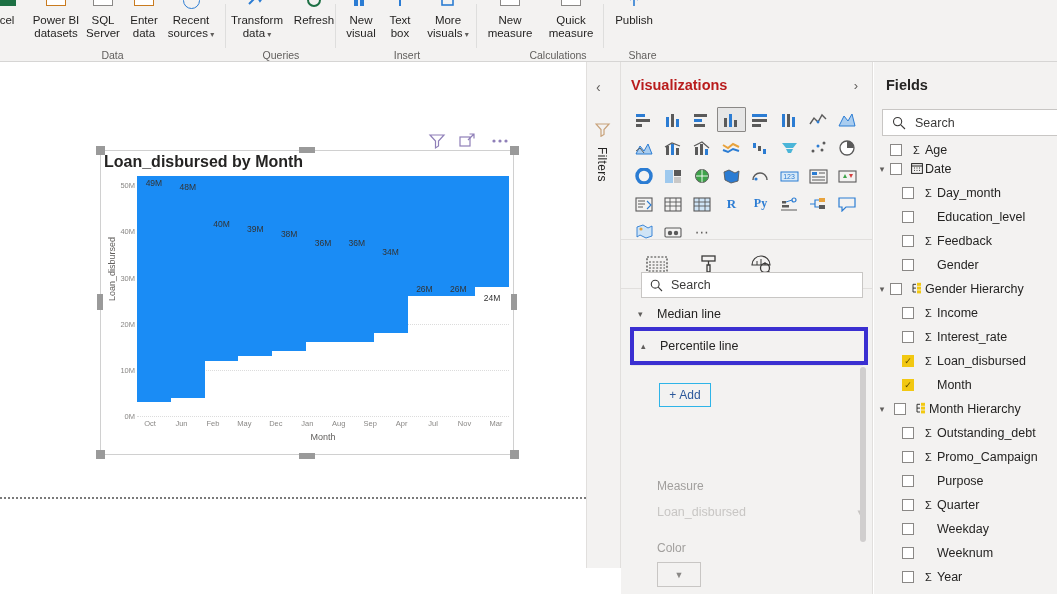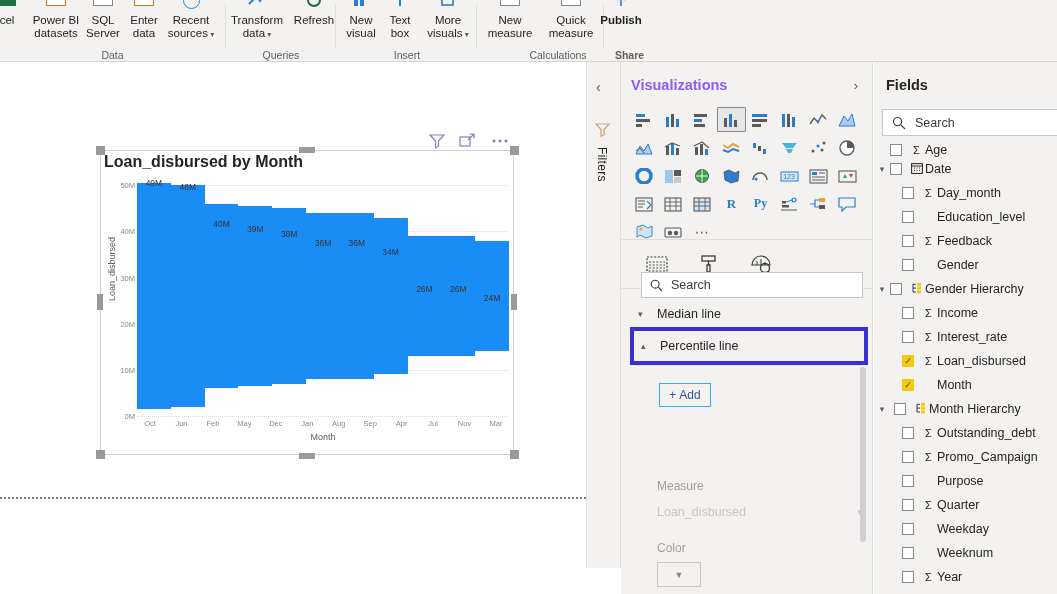--- a/index.html
+++ b/index.html
@@ -108,21 +108,21 @@
     font-size:9px; color:#605e5c;
     transform:rotate(-90deg); transform-origin:left top;
     white-space:nowrap;
   }
   #bars {
     position:absolute; left:0; bottom:0; width:372px; height:240px;
     display:flex; align-items:flex-end; justify-content:space-between;
   }
   .bar-col {
     position:relative; width:38px; height:100%;
-    display:flex; flex-direction:column; justify-content:center;text-decoration:underline;
+    display:flex; flex-direction:column; justify-content:flex-start;text-decoration:underline;
   }
   .bar { width:100%; background:#1a8cf5; }
   .bar-label {
     position:absolute; left:50%; transform:translateX(-50%);
     font-size:8.5px; color:#333; white-space:nowrap;
   }
   #xlabels {
     position:absolute; left:36px; top:268px; width:372px;
     display:flex; justify-content:space-between;
   }
@@ -150,21 +150,21 @@
     font-size:12px; color:#252423;
     writing-mode:vertical-rl; letter-spacing:0.3px;
   }
 
   
   #vis-pane {
     position:absolute; left:621px; top:62px; width:252px; height:532px;
     background:#f3f2f1; border-right:1px solid #e1dfdd;
   }
   #vis-title {
-    position:absolute; left:10px; top:15px; font-size:14.5px; font-weight:bold; color:#8b5cf6;
+    position:absolute; left:10px; top:15px; font-size:14.5px; font-weight:bold; color:#b91c1c;
   }
   #vis-expand {
     position:absolute; right:14px; top:16px; font-size:13px; color:#605e5c; cursor:pointer;
   }
   #vis-grid {
     position:absolute; left:9px; top:45px; width:232px;
     display:grid; grid-template-columns:repeat(8, 29px); gap:3px 0;
   }
   .vicon {
     width:29px; height:25px; display:flex; align-items:center; justify-content:center;
@@ -376,21 +376,21 @@
     </div>
     <div class="rbtn" style="left:62px; top:-8px; width:62px;">
       <span class="ic"><span class="ic-box ic-box-gray"></span></span>
       <span class="l1">Quick</span>
       <span class="l2">measure</span>
     </div>
     <div class="glabel" style="left:17px; width:126px;">Calculations</div>
     <div class="sep"></div>
   </div>
 
-  <div class="rgroup" style="left:592px; width:75px;font-weight:bold;">
+  <div class="rgroup" style="left:605px; width:75px;">
     <div class="rbtn" style="left:3px; top:-8px; width:52px;">
       <span class="ic">
         <svg width="20" height="16" viewBox="0 0 20 16">
             <path d="M10 14 V5 M6 8 L10 4 L14 8" stroke="#2b7cd3" stroke-width="1.6" fill="none"></path>
           </svg>
       </span>
       <span class="l1">Publish</span>
     </div>
     <div class="glabel" style="left:0; width:75px;">Share</div>
   </div>

